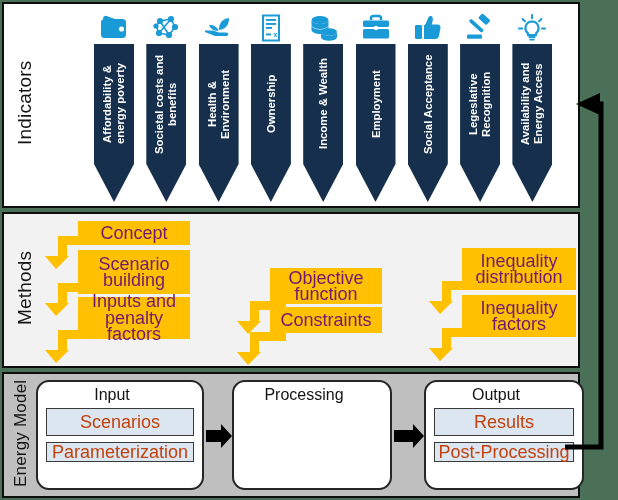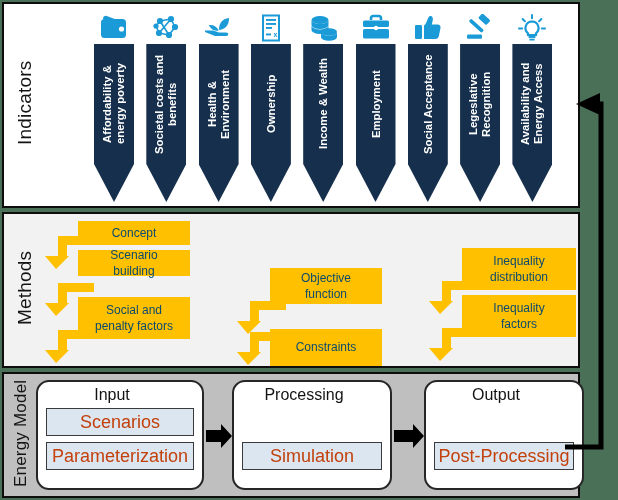--- a/index.html
+++ b/index.html
@@ -27,36 +27,36 @@
     clip-path:polygon(0 0,100% 0,100% 76%,50% 100%,0 76%);}
   .ind .txt{position:absolute;left:0;top:0;width:40px;height:120px;
     display:flex;align-items:center;justify-content:center;
     color:#ffffff;font-size:11.3px;line-height:12.6px;font-weight:700;
     writing-mode:vertical-rl;transform:rotate(180deg);text-align:center;white-space:pre-line;}
   .ind .ico{position:absolute;left:-4px;top:-42px;width:48px;height:40px;
     display:flex;align-items:flex-end;justify-content:center;}
   .ico svg{display:block;}
 
   
-  .mbox{position:absolute;background:#FFC000;color:#0c4a6e;
+  .mbox{position:absolute;background:#FFC000;color:#701a75;
     display:flex;align-items:center;justify-content:center;text-align:center;
-    font-size:12px;line-height:16.5px;white-space:pre-line;box-sizing:border-box;}
+    font-size:18px;line-height:16.5px;white-space:pre-line;box-sizing:border-box;}
   .marrow{position:absolute;}
 
   
   .emcard{position:absolute;box-sizing:border-box;background:#ffffff;
     border:2.2px solid #262626;border-radius:13px;}
   .emtitle{position:absolute;left:0;right:16px;top:4px;text-align:center;
     font-size:16px;color:#131313;}
   .emsub{position:absolute;left:8px;right:8px;box-sizing:border-box;
     background:#dce6f1;border:1.6px solid #3a3a3a;
     display:flex;align-items:center;justify-content:center;
     font-size:18px;color:#c2410c;}
   .emsub.a{top:26px;height:28px;}
-  .emsub.b{top:60px;height:28px;}
+  .emsub.b{top:60px;height:20px;}
   .blkarrow{position:absolute;}
 
   
   #feedback{position:absolute;left:0;top:0;width:618px;height:500px;pointer-events:none;}
 </style>
 </head>
 <body>
 
 <div id="canvas">
 
@@ -197,38 +197,38 @@
     </div>
 
   <div class="panel" id="methods-panel"></div>
   <div class="side-label" id="label-methods">Methods</div>
   <div id="meth-host">
       <div>
         <div class="mbox" style="left: 78px; top: 221px; width: 112px; height: 24px;">Concept</div>
         <svg class="marrow" width="50" height="34" viewBox="0 0 50 34" style="left: 44px; top: 236px;">
           <path d="M 50 0 L 14 0 L 14 20 L 1 20 L 12 33 L 25 20 L 23 20 L 23 9 L 50 9 Z" fill="#FFC000"></path>
         </svg>
-        <div class="mbox" style="left: 78px; top: 250px; width: 112px; height: 26px;">Scenario
+        <div class="mbox" style="left: 78px; top: 250px; width: 112px; height: 44px;">Scenario
 building</div>
         <svg class="marrow" width="50" height="34" viewBox="0 0 50 34" style="left: 44px; top: 283px;">
           <path d="M 50 0 L 14 0 L 14 20 L 1 20 L 12 33 L 25 20 L 23 20 L 23 9 L 50 9 Z" fill="#FFC000"></path>
         </svg>
-        <div class="mbox" style="left: 78px; top: 297px; width: 112px; height: 42px;">Social and
+        <div class="mbox" style="left: 78px; top: 297px; width: 112px; height: 42px;">Inputs and
 penalty factors</div>
         <svg class="marrow" width="50" height="34" viewBox="0 0 50 34" style="left: 44px; top: 330px;">
           <path d="M 50 0 L 14 0 L 14 20 L 1 20 L 12 33 L 25 20 L 23 20 L 23 9 L 50 9 Z" fill="#FFC000"></path>
         </svg>
       </div>
       <div>
         <div class="mbox" style="left: 270px; top: 268px; width: 112px; height: 36px;">Objective
 function</div>
         <svg class="marrow" width="50" height="34" viewBox="0 0 50 34" style="left: 236px; top: 301px;">
           <path d="M 50 0 L 14 0 L 14 20 L 1 20 L 12 33 L 25 20 L 23 20 L 23 9 L 50 9 Z" fill="#FFC000"></path>
         </svg>
-        <div class="mbox" style="left: 270px; top: 329px; width: 112px; height: 37px;">Constraints</div>
+        <div class="mbox" style="left: 270px; top: 307px; width: 112px; height: 26px;">Constraints</div>
         <svg class="marrow" width="50" height="34" viewBox="0 0 50 34" style="left: 236px; top: 332px;">
           <path d="M 50 0 L 14 0 L 14 20 L 1 20 L 12 33 L 25 20 L 23 20 L 23 9 L 50 9 Z" fill="#FFC000"></path>
         </svg>
       </div>
       <div>
         <div class="mbox" style="left: 462px; top: 248px; width: 114px; height: 42px;">Inequality
 distribution</div>
         <svg class="marrow" width="50" height="34" viewBox="0 0 50 34" style="left: 428px; top: 281px;">
           <path d="M 50 0 L 14 0 L 14 20 L 1 20 L 12 33 L 25 20 L 23 20 L 23 9 L 50 9 Z" fill="#FFC000"></path>
         </svg>
@@ -243,24 +243,24 @@
   <div class="panel" id="energy-panel"></div>
   <div class="side-label" id="label-energy">Energy Model</div>
   <div id="em-host">
       <div class="emcard" style="left: 36px; top: 380px; width: 168px; height: 110px;">
         <div class="emtitle">Input</div>
         <div class="emsub a">Scenarios</div>
         <div class="emsub b">Parameterization</div>
       </div>
       <div class="emcard" style="left: 232px; top: 380px; width: 160px; height: 110px; padding-left: 12px;">
         <div class="emtitle">Processing</div>
-        <div class="emsub b">Simulation</div>
       </div>
       <div class="emcard" style="left: 424px; top: 380px; width: 160px; height: 110px; padding-left: 8px;">
         <div class="emtitle">Output</div>
+        <div class="emsub a">Results</div>
         <div class="emsub b">Post-Processing</div>
       </div>
       <svg class="blkarrow" width="26" height="24" viewBox="0 0 26 24" style="left: 206px; top: 424px;">
         <polygon points="0,6 15,6 15,0 26,12 15,24 15,18 0,18" fill="#000000"></polygon>
       </svg>
       <svg class="blkarrow" width="30" height="24" viewBox="0 0 30 24" style="left: 394px; top: 424px;">
         <polygon points="0,6 19,6 19,0 30,12 19,24 19,18 0,18" fill="#000000"></polygon>
       </svg>
     </div>
 

